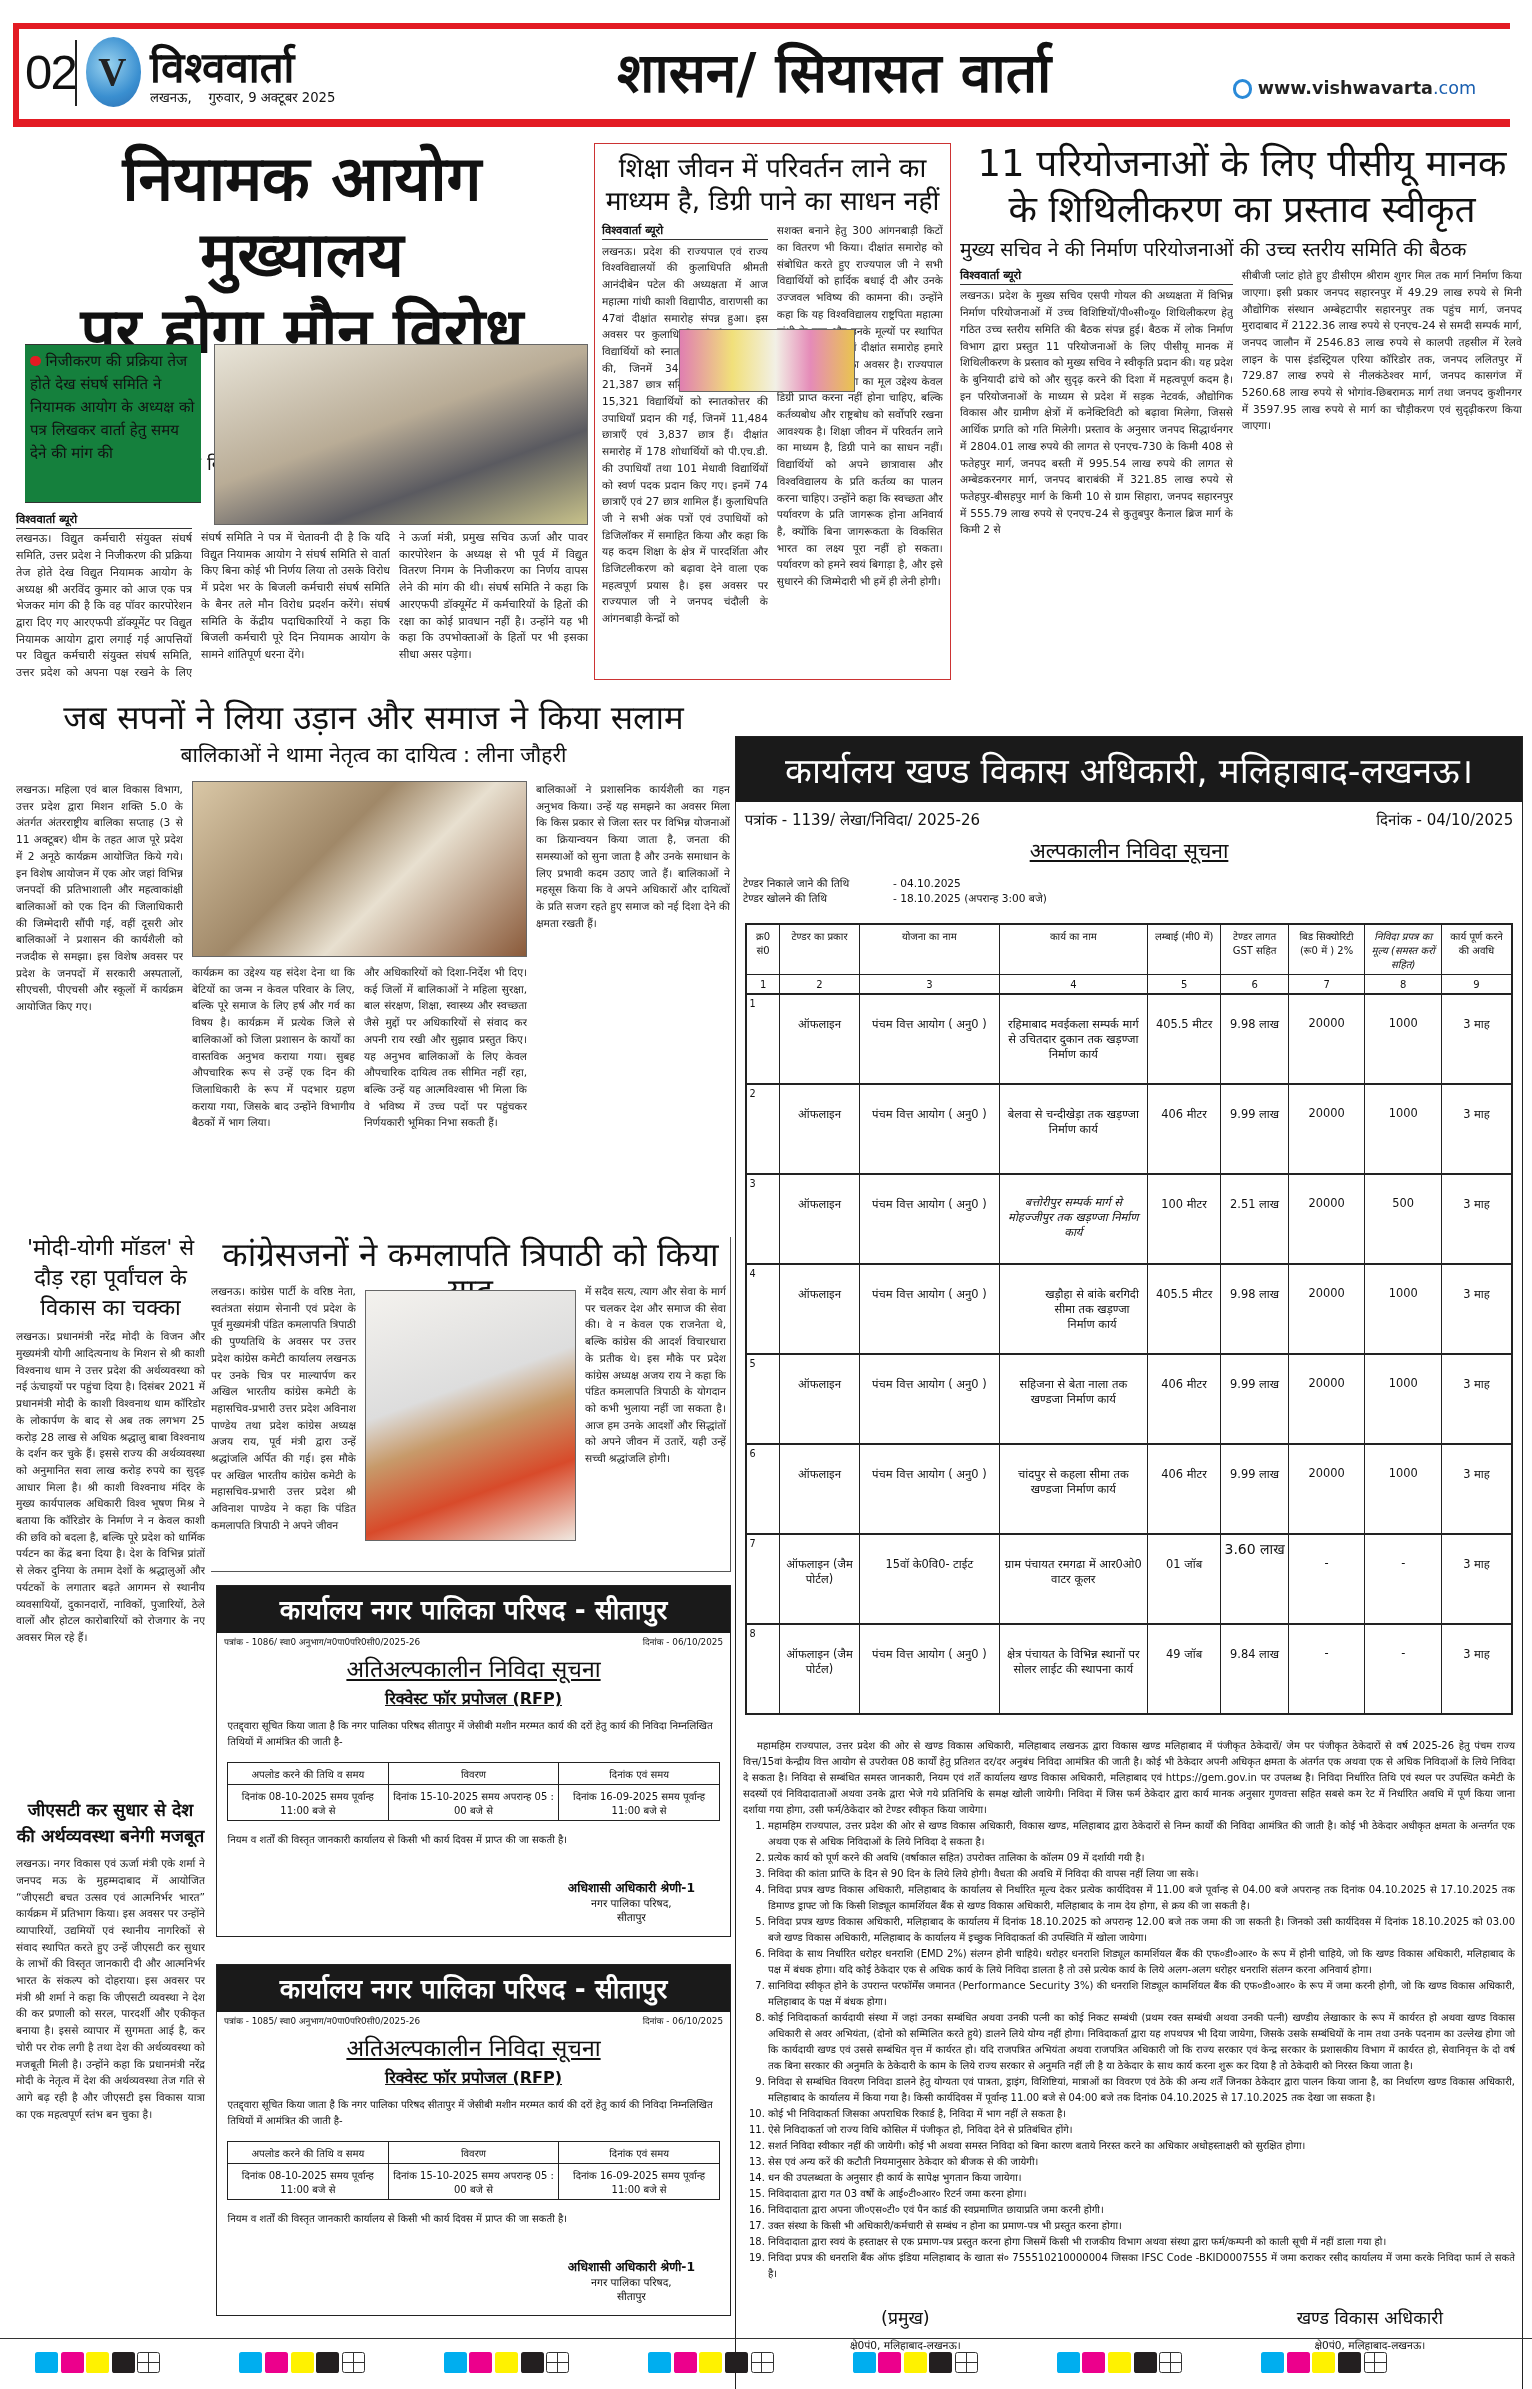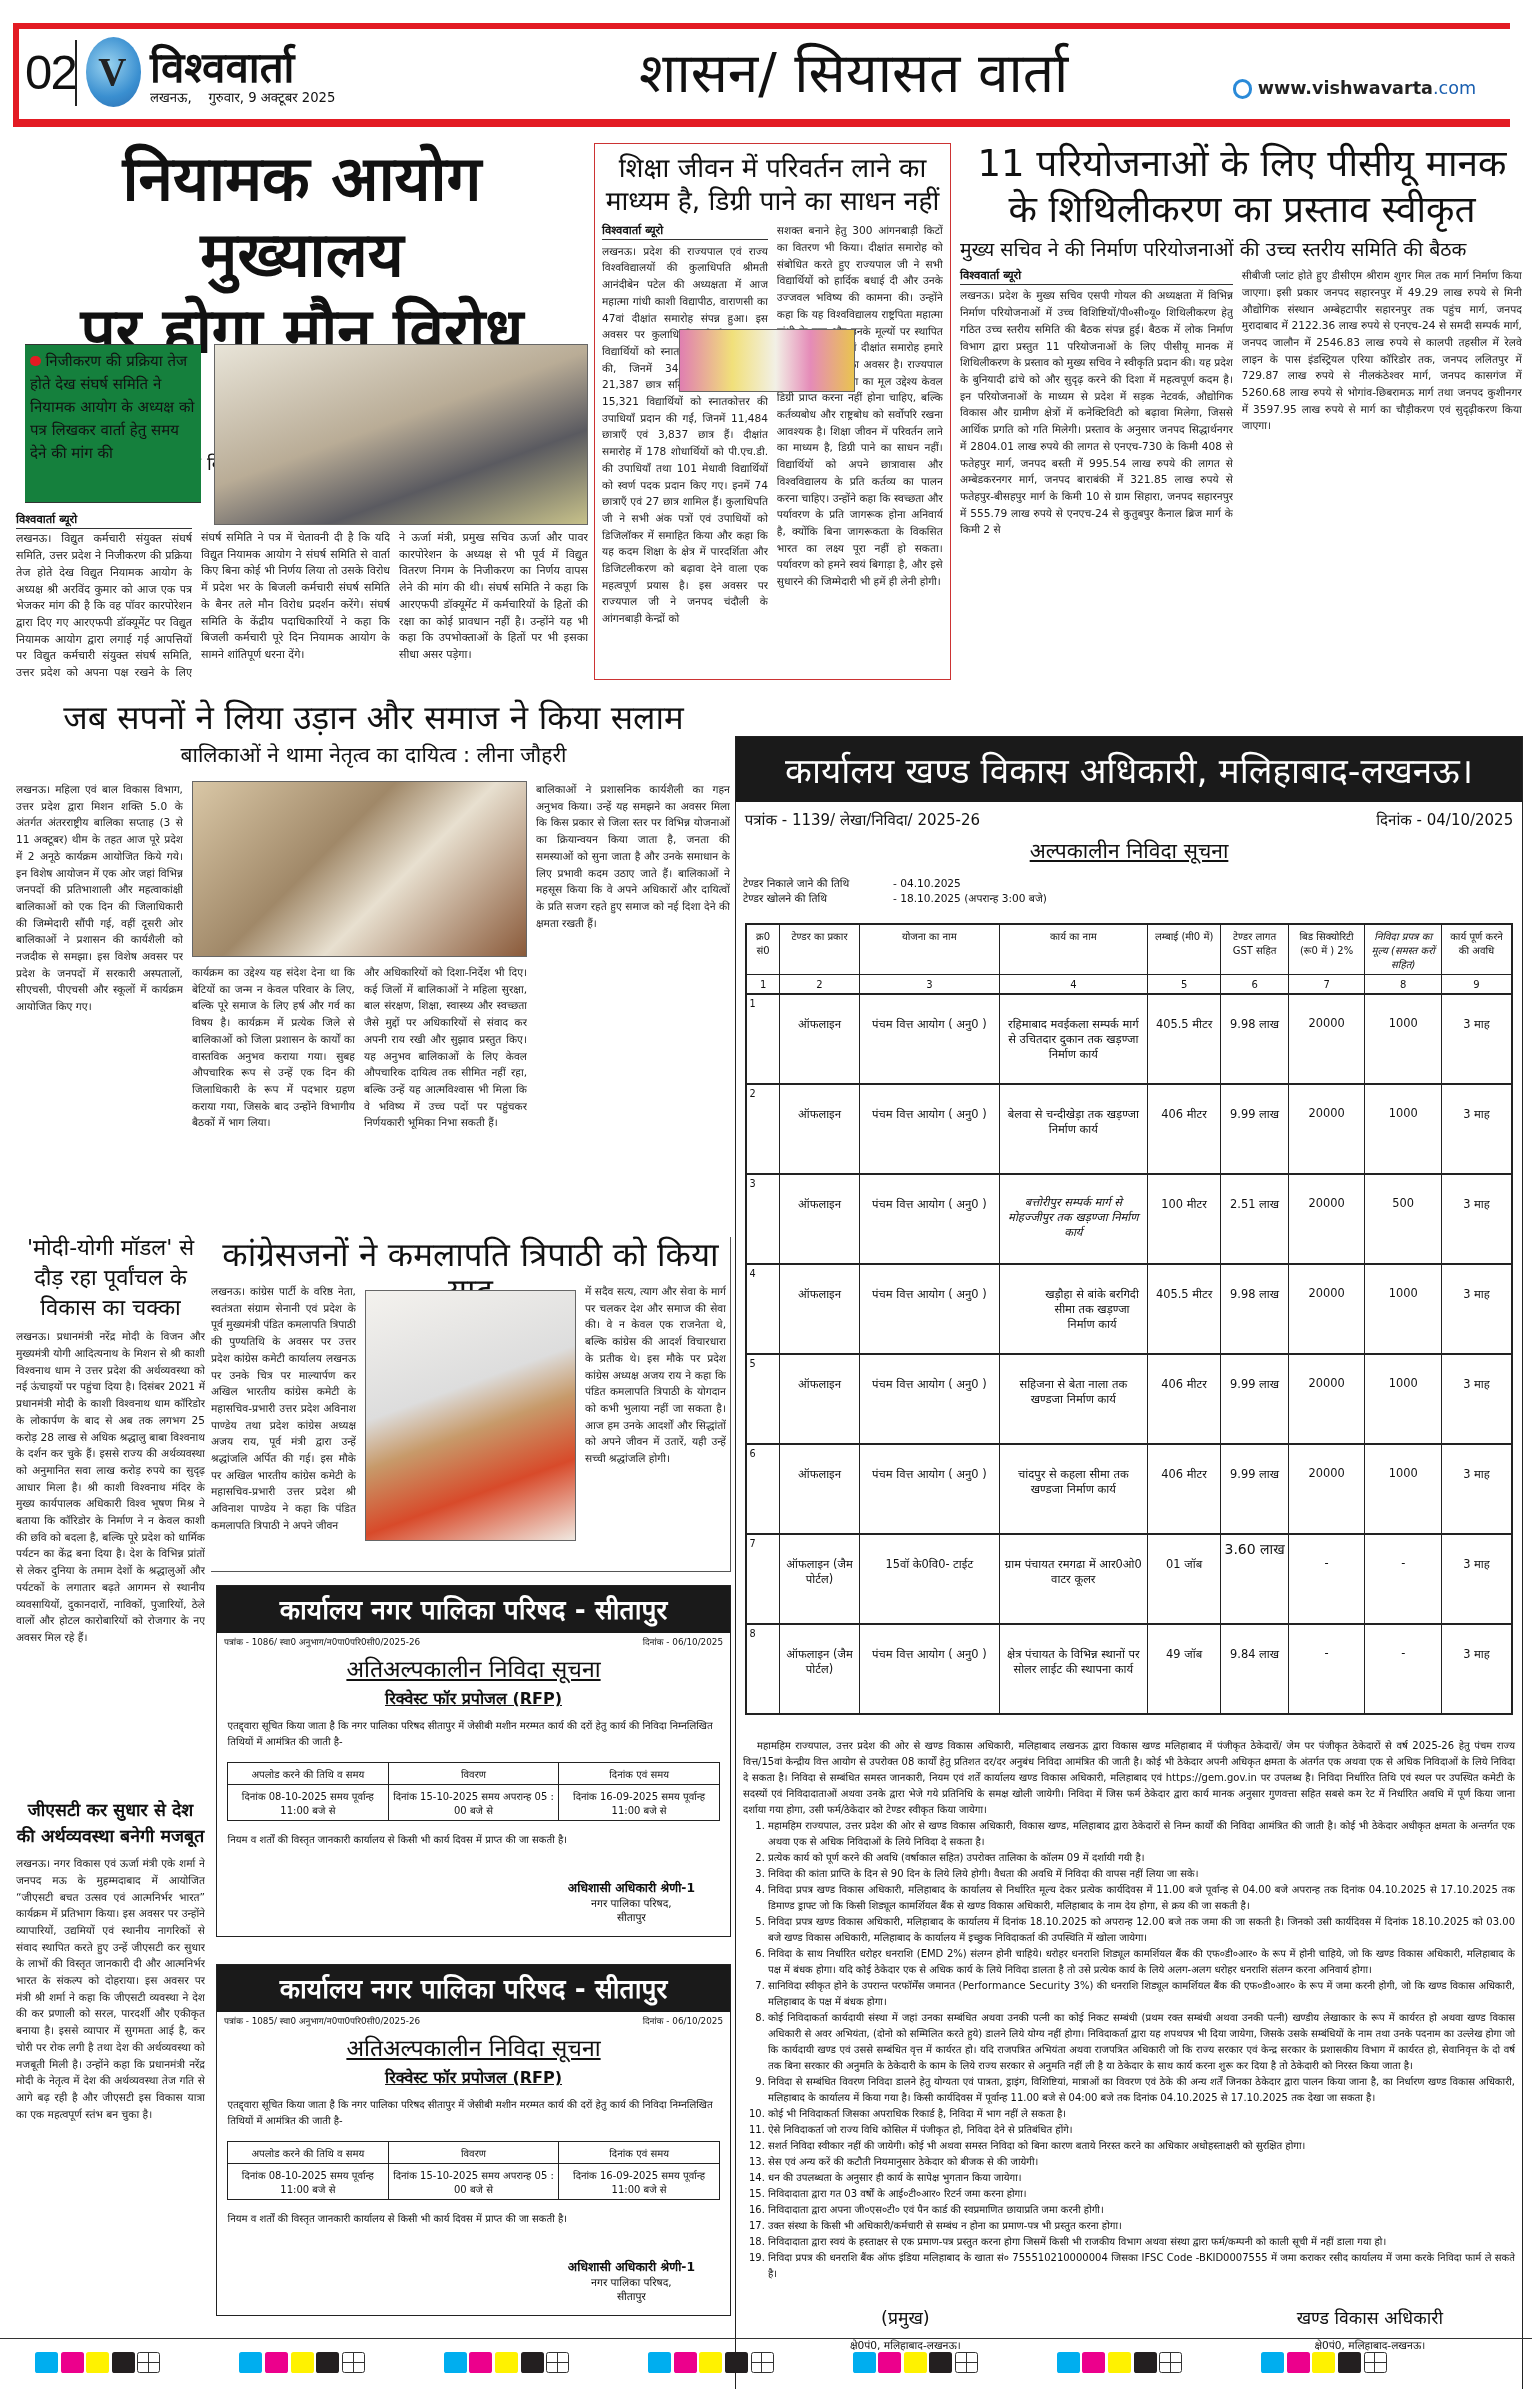--- a/index.html
+++ b/index.html
@@ -6,21 +6,21 @@
 body{width:1532px;height:2389px;background:#fff;font-family:"DejaVu Sans",sans-serif;color:#111;position:relative;overflow:hidden}
 .abs{position:absolute}
 .masthead{left:0;top:0;width:1532px;height:132px}
 .red-frame{position:absolute;left:13.2px;top:23px;width:1497px;height:104px;border-left:6.2px solid #e31b23;border-top:6.2px solid #e31b23;border-bottom:8.8px solid #e31b23;border-top-right-radius:0}
 .page-no{position:absolute;left:25px;top:44px;font-size:49px;font-family:"Liberation Sans",sans-serif;font-weight:400;letter-spacing:-1.8px}
 .vbar{position:absolute;left:75px;top:40px;width:1.8px;height:66px;background:#222}
 .logo{position:absolute;left:86px;top:37px;width:55px;height:70px;border-radius:50%;background:radial-gradient(circle at 40% 40%,#9ad3f0,#3a8fd0 60%,#2a6cb0);}
 .logo span{position:absolute;left:12.3px;top:12.3px;font-size:39px;font-weight:700;color:#222;font-family:"Liberation Serif",serif}
 .brand{position:absolute;left:132px;top:37px;font-size:42px;font-weight:700}
 .dateline{position:absolute;left:132px;top:88px;font-size:13.2px}
-.section-title{position:absolute;left:639px;top:33px;font-size:55px;font-weight:400}
+.section-title{position:absolute;left:617px;top:33px;font-size:55px;font-weight:700}
 .url{position:absolute;left:1233px;top:78px;font-size:17.6px;font-weight:700;color:#222}
 .url .com{color:#1a5fb0;font-weight:400}
 .ie-icon{display:inline-block;width:19.4px;height:19.4px;border-radius:50%;border:3.5px solid #2a8ad8;margin-right:5.3px;vertical-align:middle;position:relative}
 .hl{font-weight:700;line-height:1.1}
 .body-text{font-size:11px;line-height:16.7px;text-align:justify;color:#222;overflow:hidden}
 .byline{font-size:11.4px;font-weight:700;border-bottom:0.9px solid #333;padding-bottom:1.8px;margin-bottom:2.6px}
 .photo{background:linear-gradient(135deg,#c9b79a,#8d7b64 40%,#d8cfc0);border:0.9px solid #666}
 .boxed{border:1.8px solid #c33}
 .notice{border:1.8px solid #222}
 .notice-head{background:#1a1a1a;color:#fff;text-align:center;font-weight:700}

